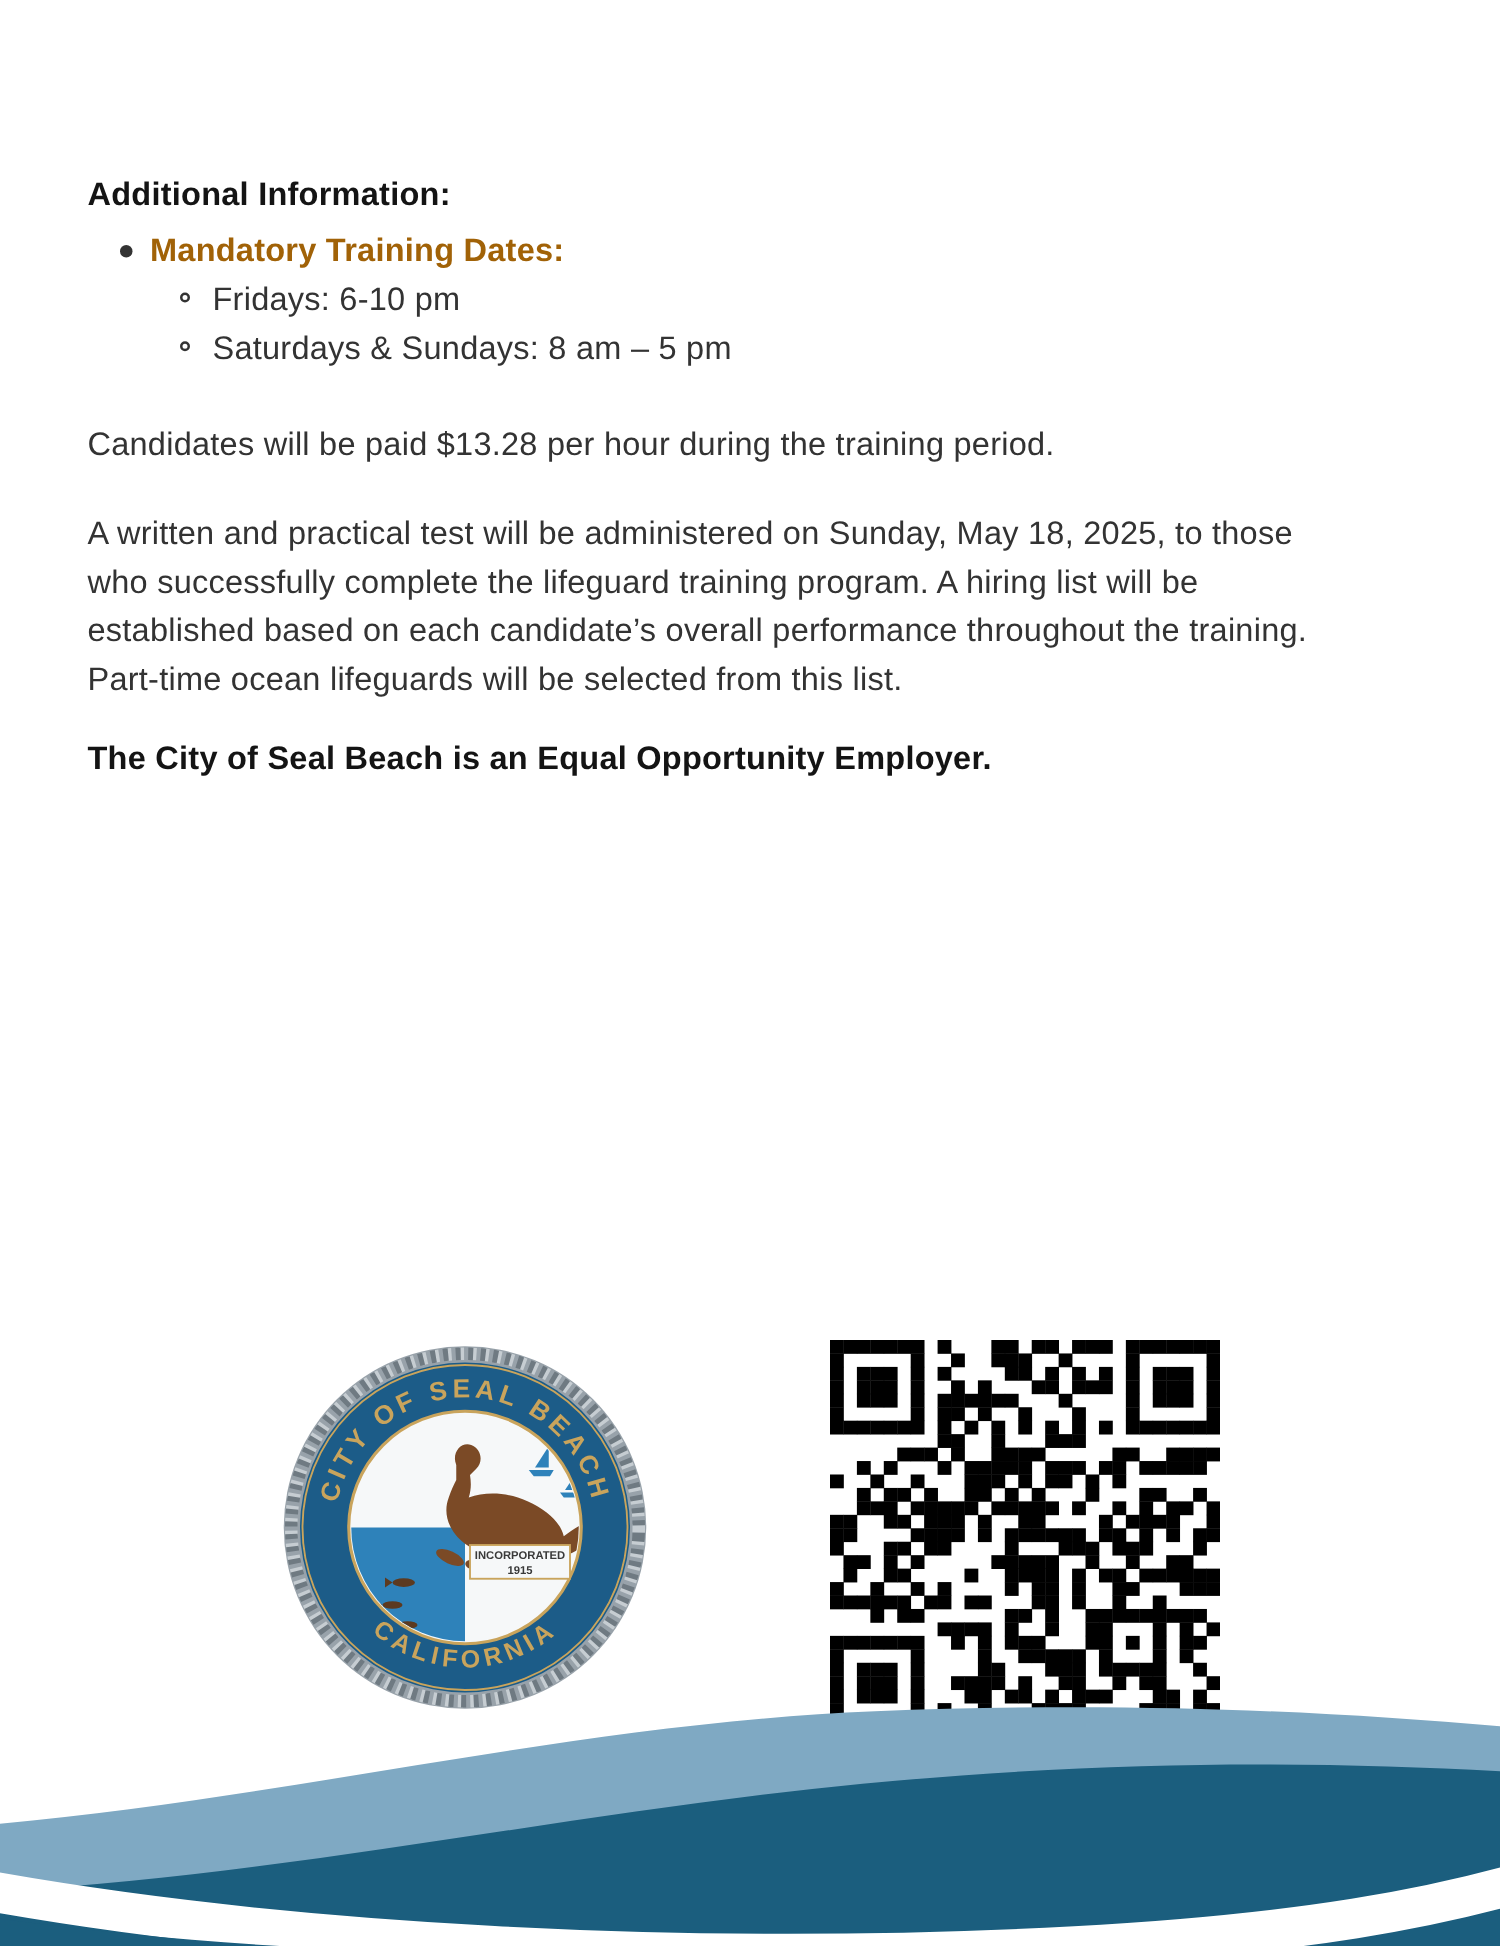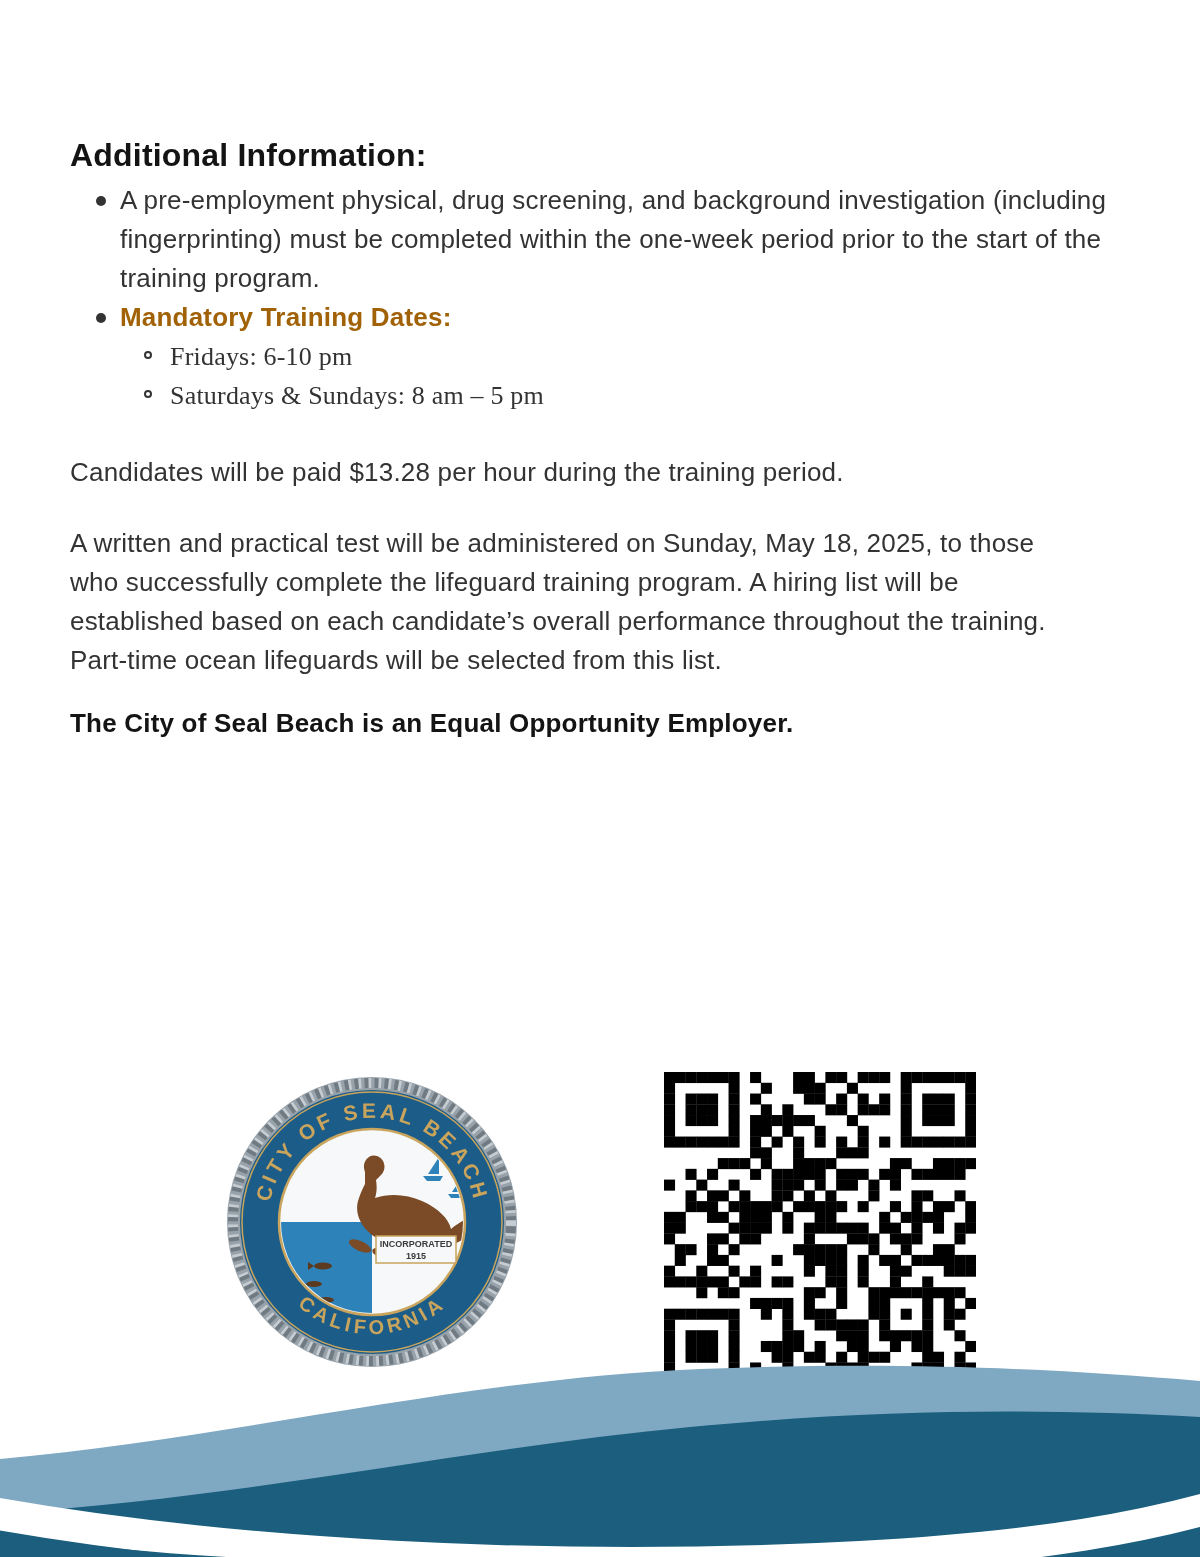--- a/index.html
+++ b/index.html
@@ -13,33 +13,33 @@
   }
   .content {
     position:absolute;
     left:70px; top:136px;
     width:1062px;
     font-size:26px;
     line-height:39px;
     letter-spacing:0.2px;
   }
   .heading {
-    font-size:32px;
+    font-size:26px;
     font-weight:bold;
     color:#141414;
     margin-bottom:6px;
   }
   ul { list-style:none; }
   ul.bullets > li { position:relative; padding-left:50px; }
   ul.bullets > li > .marker-dot {
     position:absolute; left:26px; top:15px;
     width:10px; height:10px; border-radius:50%;
     background:#333333;
   }
-  ul.sub > li { position:relative; padding-left:50px;font-family:Liberation Serif, serif; }
+  ul.sub > li { position:relative; padding-left:50px; }
   ul.sub > li > .marker-ring {
     position:absolute; left:24px; top:14px;
     width:8px; height:8px; border-radius:50%;
     border:2.5px solid #333333; background:transparent;
   }
   .li-text { display:inline-block; max-width:1005px; vertical-align:top; }
   .bold-text { font-weight:bold; color:#a16207; }
   .para { margin-top:38px; }
   .p-test { max-width:1000px;margin-top:32px; }
   .p-contact { font-weight:bold; color:#141414; max-width:930px; }
@@ -62,24 +62,20 @@
 </head>
 <body>
 
 <div class="page">
 
   <main class="content">
 
     <h2 class="heading">Additional Information:</h2>
 
     <ul class="bullets">
-      <li>
-        <span class="marker-dot"></span>
-        <span class="li-text">A pre-employment physical, drug screening, and background investigation (including fingerprinting) must be completed within the one-week period prior to the start of the training program.</span>
-      </li>
       <li>
         <span class="marker-dot"></span>
         <span class="li-text bold-text">Mandatory Training Dates:</span>
         <ul class="sub">
           <li>
             <span class="marker-ring"></span>
             <span class="li-text">Fridays: 6-10 pm</span>
           </li>
           <li>
             <span class="marker-ring"></span>

